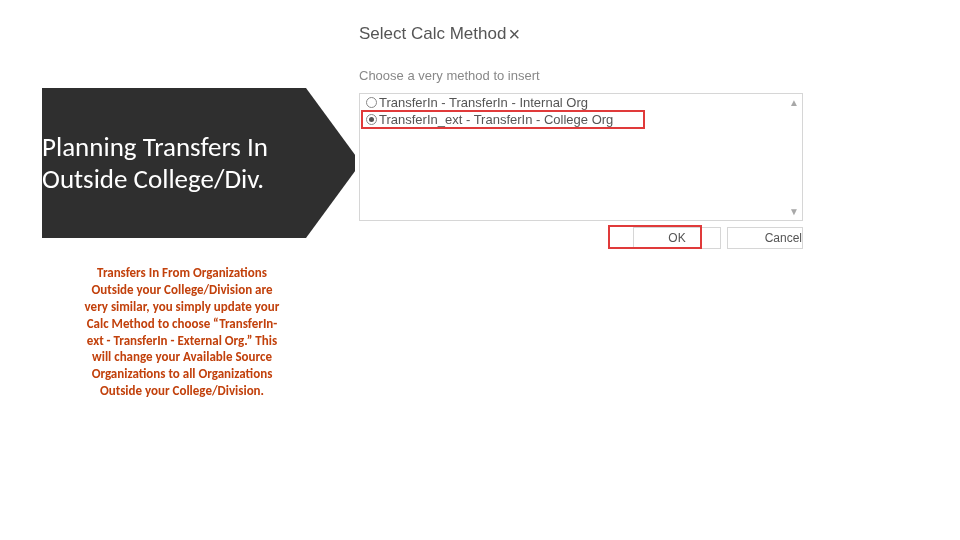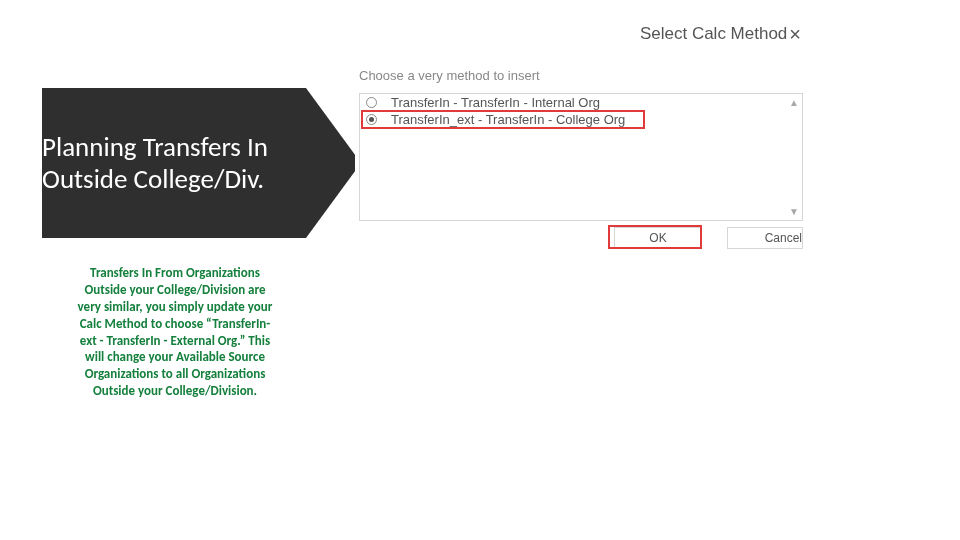--- a/index.html
+++ b/index.html
@@ -40,42 +40,42 @@
   .banner-text {
     font-family: Calibri, "Segoe UI", Arial, sans-serif;
     font-size: 27px;
     line-height: 1.2;
     font-weight: 400;
   }
 
   
   .desc {
     position: absolute;
-    left: 75px;
+    left: 82px;
     top: 265px;
     width: 200px;
     font-family: Calibri, "Segoe UI", Arial, sans-serif;
     font-size: 13px;
     font-weight: 700;
     text-align: center;
     line-height: 1.3;
-    color: #15803d;
+    color: #c2410c;
   }
 
   
   .dialog {
     position: absolute;
     left: 355px;
     top: 22px;
     width: 452px;
     background: #ffffff;
   }
   .dialog-header {
     display: flex;
-    justify-content: flex-end;
+    justify-content: flex-start;
     align-items: center;
     padding: 2px 4px 8px 4px;
   }
   .dialog-title {
     font-size: 17px;
     color: #555555;
     font-weight: 400;
   }
   .dialog-close {
     font-size: 20px;
@@ -92,21 +92,21 @@
   .options-box {
     position: relative;
     border: 1px solid #d6d6d6;
     height: 128px;
     background: #ffffff;
     margin: 2px 4px 0 4px;
   }
   .option-row {
     display: flex;
     align-items: center;
-    gap: 14px;
+    gap: 2px;
     padding: 1px 6px;
     font-size: 13px;
     color: #555555;
   }
   .radio {
     width: 11px;
     height: 11px;
     border: 1px solid #888888;
     border-radius: 50%;
     display: inline-flex;
@@ -138,21 +138,21 @@
     right: 3px;
     font-size: 10px;
     color: #a8a8a8;
   }
   .scroll-up { top: 3px; }
   .scroll-down { bottom: 3px; }
 
   .dialog-footer {
     display: flex;
     justify-content: flex-end;
-    gap: 25px;
+    gap: 6px;
     padding: 6px 4px 0 4px;
     position: relative;
   }
   .dlg-btn {
     border: 1px solid #d6d6d6;
     background: #ffffff;
     color: #555555;
     font-size: 12px;
     text-align: center;
     padding: 3px 0;

